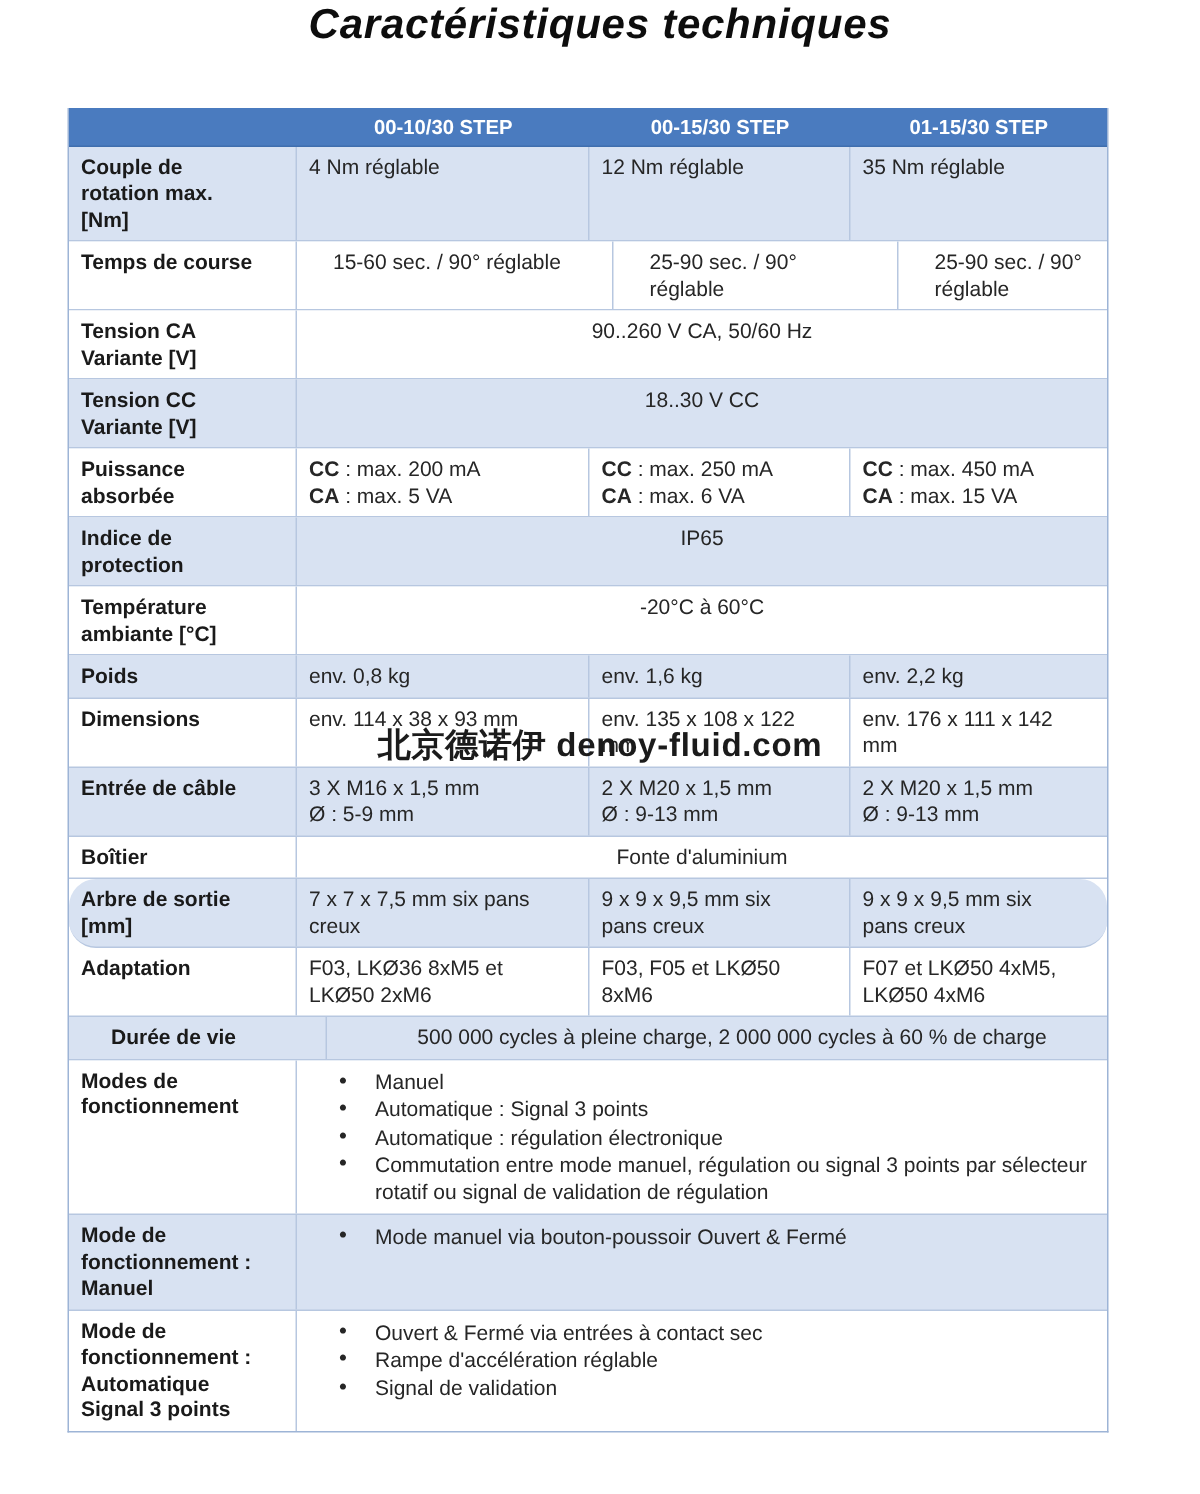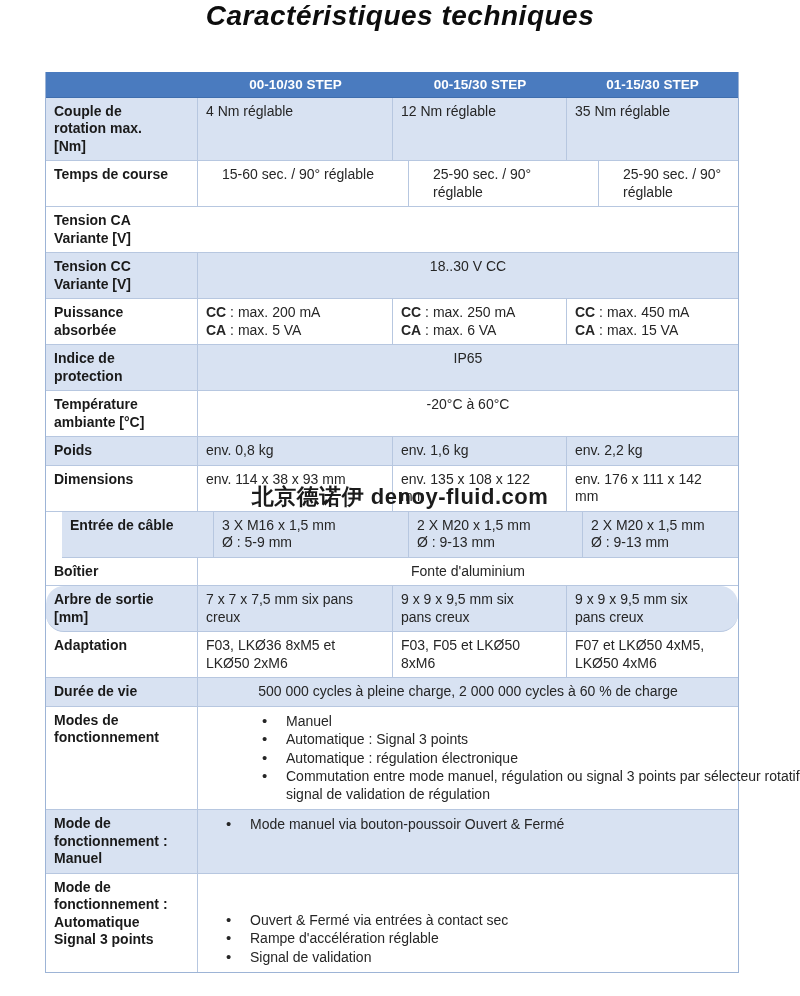--- a/index.html
+++ b/index.html
@@ -129,20 +129,21 @@
         <div class="td label-cell">Temps de course</div>
         <div class="td value-cell">15-60 sec. / 90° réglable</div>
         <div class="td value-cell">25-90 sec. / 90°
 réglable</div>
         <div class="td value-cell">25-90 sec. / 90°
 réglable</div>
       </div>
       <div class="tr" style="min-height: 45px;">
         <div class="td label-cell">Tension CA
 Variante [V]</div>
+        <div class="td merged-cell">90..260 V CA, 50/60 Hz</div>
       </div>
       <div class="tr shaded" style="min-height: 44px;">
         <div class="td label-cell">Tension CC
 Variante [V]</div>
         <div class="td merged-cell">18..30 V CC</div>
       </div>
       <div class="tr" style="min-height: 44px;">
         <div class="td label-cell">Puissance
 absorbée</div>
         <div class="td value-cell"><div class="cell-line"><b>CC</b> : max. 200 mA</div><div class="cell-line"><b>CA</b> : max. 5 VA</div></div>
@@ -166,21 +167,21 @@
         <div class="td value-cell">env. 2,2 kg</div>
       </div>
       <div class="tr" style="min-height: 44px;">
         <div class="td label-cell">Dimensions</div>
         <div class="td value-cell">env. 114 x 38 x 93 mm</div>
         <div class="td value-cell">env. 135 x 108 x 122
 mm</div>
         <div class="td value-cell">env. 176 x 111 x 142
 mm</div>
       </div>
-      <div class="tr shaded" style="min-height: 46px; margin-left: 16px;">
+      <div class="tr shaded" style="min-height: 46px;">
         <div class="td label-cell">Entrée de câble</div>
         <div class="td value-cell">3 X M16 x 1,5 mm
 Ø : 5-9 mm</div>
         <div class="td value-cell">2 X M20 x 1,5 mm
 Ø : 9-13 mm</div>
         <div class="td value-cell">2 X M20 x 1,5 mm
 Ø : 9-13 mm</div>
       </div>
       <div class="tr" style="min-height: 27px;">
         <div class="td label-cell">Boîtier</div>
@@ -198,38 +199,38 @@
       </div>
       <div class="tr" style="min-height: 45px;">
         <div class="td label-cell">Adaptation</div>
         <div class="td value-cell">F03, LKØ36 8xM5 et
 LKØ50 2xM6</div>
         <div class="td value-cell">F03, F05 et LKØ50
 8xM6</div>
         <div class="td value-cell">F07 et LKØ50 4xM5,
 LKØ50 4xM6</div>
       </div>
-      <div class="tr shaded" style="min-height: 26px;">
+      <div class="tr shaded" style="min-height: 26px; padding-left: 20px;">
         <div class="td label-cell">Durée de vie</div>
         <div class="td merged-cell">500 000 cycles à pleine charge, 2 000 000 cycles à 60 % de charge</div>
       </div>
-      <div class="tr" style="min-height: 100px; gap: 36px;">
+      <div class="tr" style="min-height: 100px;">
         <div class="td label-cell">Modes de
 fonctionnement</div>
         <div class="td bullet-cell"><div class="bullet-list" style="list-style: none;"><li class="bullet-item">Manuel</li><li class="bullet-item">Automatique : Signal 3 points</li><li class="bullet-item">Automatique : régulation électronique</li><li class="bullet-item">Commutation entre mode manuel, régulation ou signal 3 points par sélecteur rotatif ou signal de validation de régulation</li></div></div>
       </div>
       <div class="tr shaded" style="min-height: 62px;">
         <div class="td label-cell">Mode de
 fonctionnement :
 Manuel</div>
         <div class="td bullet-cell"><div class="bullet-list" style="list-style: none;"><li class="bullet-item">Mode manuel via bouton-poussoir Ouvert &amp; Fermé</li></div></div>
       </div>
       <div class="tr" style="min-height: 79px;">
         <div class="td label-cell">Mode de
 fonctionnement :
 Automatique
 Signal 3 points</div>
-        <div class="td bullet-cell"><div class="bullet-list" style="list-style: none; margin-top: 32px;"><li class="bullet-item">Ouvert &amp; Fermé via entrées à contact sec</li><li class="bullet-item">Rampe d'accélération réglable</li><li class="bullet-item">Signal de validation</li></div></div>
+        <div class="td bullet-cell"><div class="bullet-list" style="list-style: none;"><li class="bullet-item">Ouvert &amp; Fermé via entrées à contact sec</li><li class="bullet-item">Rampe d'accélération réglable</li><li class="bullet-item">Signal de validation</li></div></div>
       </div>
     </div>
 </div>
 
 <div class="watermark">北京德诺伊 denoy-fluid.com</div>
 
 </body></html>

